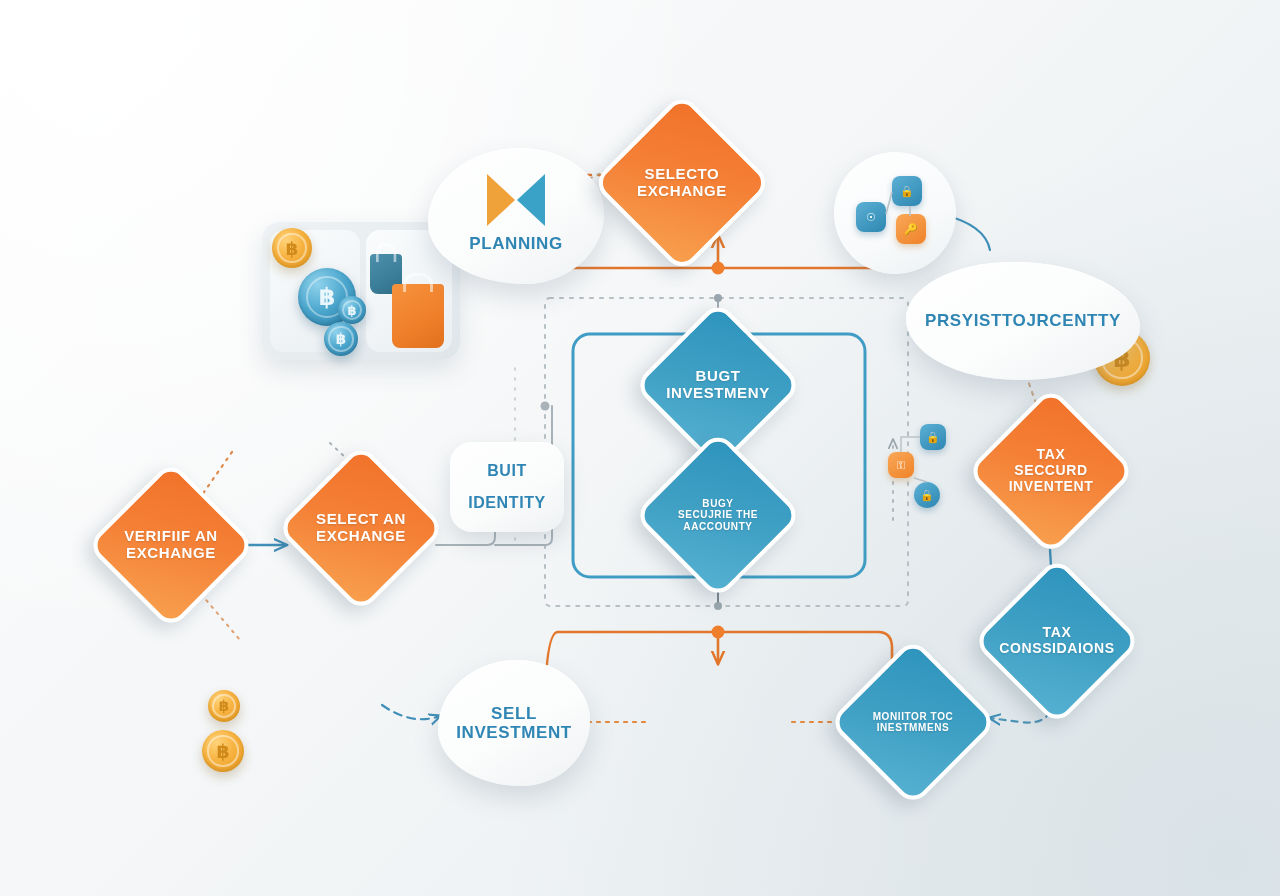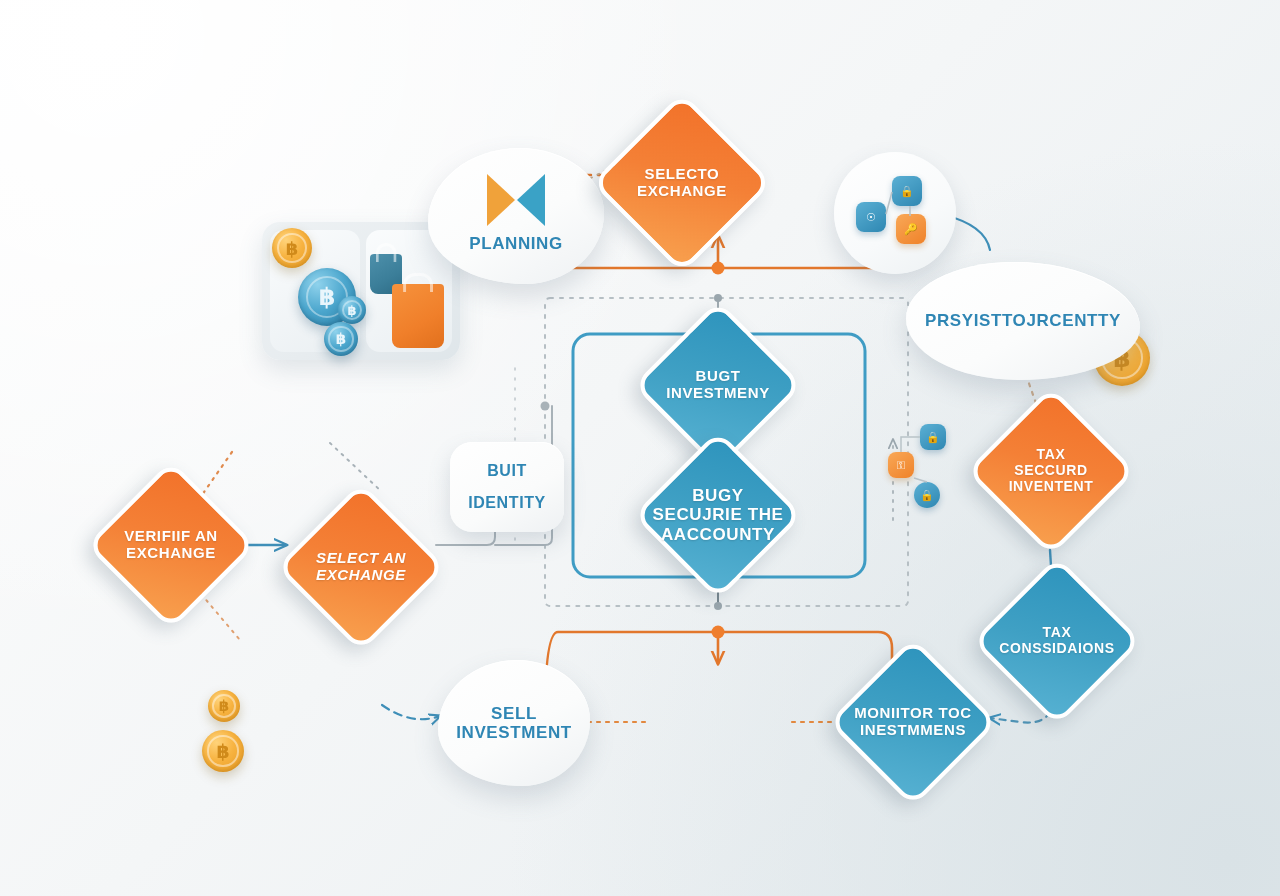--- a/index.html
+++ b/index.html
@@ -262,21 +262,21 @@
 
 
   <div class="node diamond orange" style="left:92px;top:466px;width:158px;height:158px;">
     <div class="shape"></div>
     <div class="lbl">
       <span>VERIFIIF AN</span><br>
       <span>EXCHANGE</span>
     </div>
   </div>
 
-  <div class="node diamond orange" style="left:282px;top:488px;width:158px;height:158px;font-style:italic;">
+  <div class="node diamond orange" style="left:282px;top:449px;width:158px;height:158px;">
     <div class="shape"></div>
     <div class="lbl">
       <span>SELECT AN</span><br>
       <span>EXCHANGE</span>
     </div>
   </div>
 
   <div class="node card" style="left:450px;top:442px;width:114px;height:90px;">
     <div class="lbl">
       <span>BUIT</span><br>
@@ -287,21 +287,21 @@
   <div class="node diamond blue" style="left:639px;top:306px;width:158px;height:158px;">
     <div class="shape"></div>
     <div class="lbl">
       <span>BUGT</span><br>
       <span>INVESTMENY</span>
     </div>
   </div>
 
   <div class="node diamond blue" style="left:639px;top:436px;width:158px;height:158px;">
     <div class="shape"></div>
-    <div class="lbl" style="font-size:17px;">
+    <div class="lbl" style="font-size:10px;">
       <span>BUGY</span><br>
       <span>SECUJRIE THE</span><br>
       <span>AACCOUNTY</span>
     </div>
   </div>
 
   <div class="node diamond orange" style="left:972px;top:392px;width:158px;height:158px;">
     <div class="shape"></div>
     <div class="lbl" style="font-size:14px;">
       <span>TAX</span><br>
@@ -322,19 +322,19 @@
   <div class="node blob b1" style="left:438px;top:660px;width:152px;height:126px;">
     <div class="lbl">
       <span>SELL</span><br>
       <span>INVESTMENT</span>
     </div>
   </div>
 
 
   <div class="node diamond blue" style="left:834px;top:643px;width:158px;height:158px;">
     <div class="shape"></div>
-    <div class="lbl" style="font-size:15px;">
+    <div class="lbl" style="font-size:10px;">
       <span>MONIITOR TOC</span><br>
       <span>INESTMMENS</span>
     </div>
   </div>
 
 </div>
 
 </body></html>

